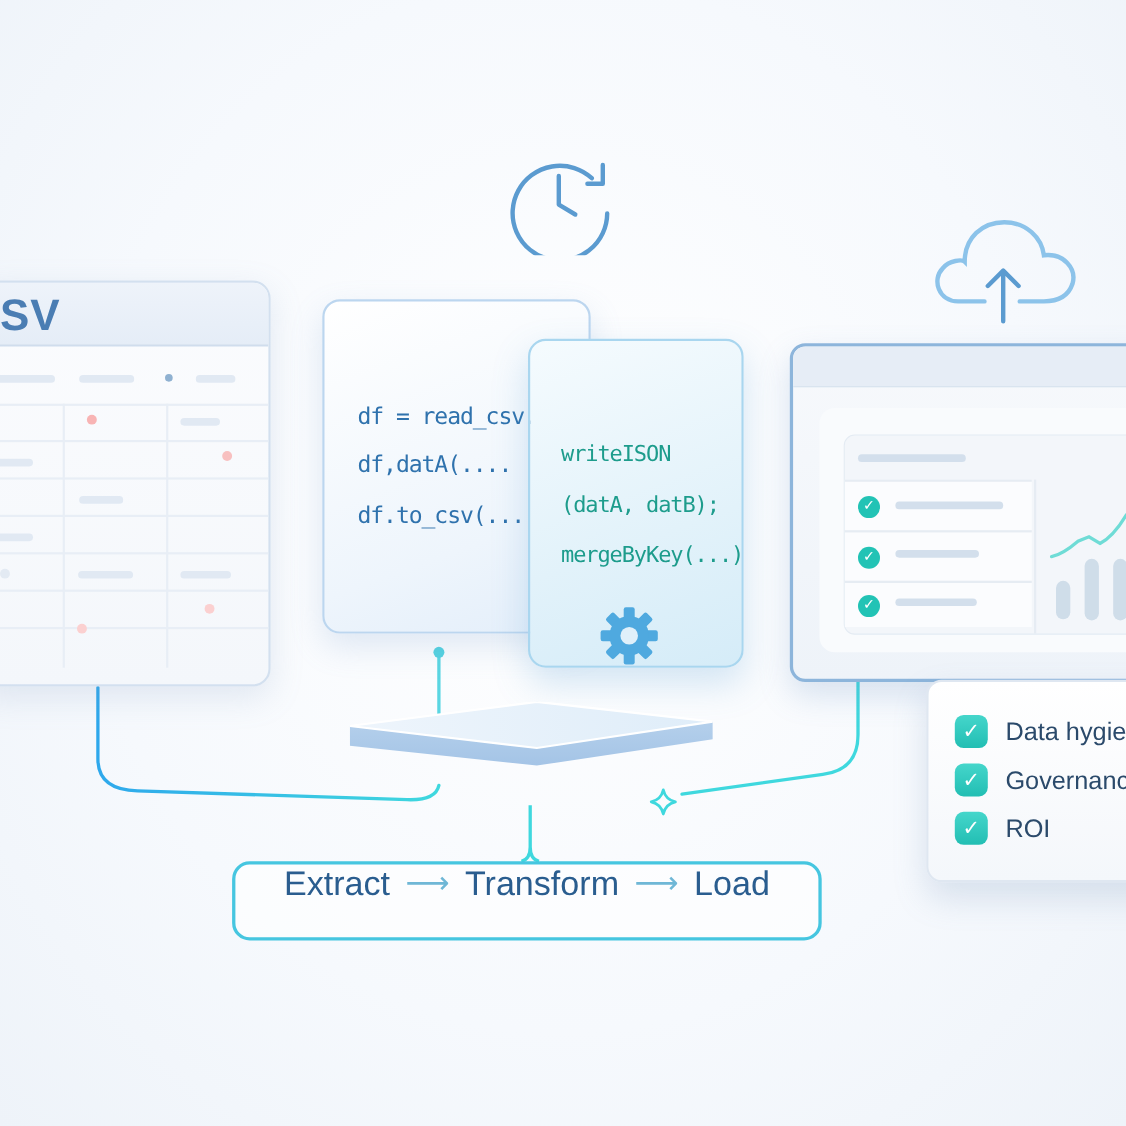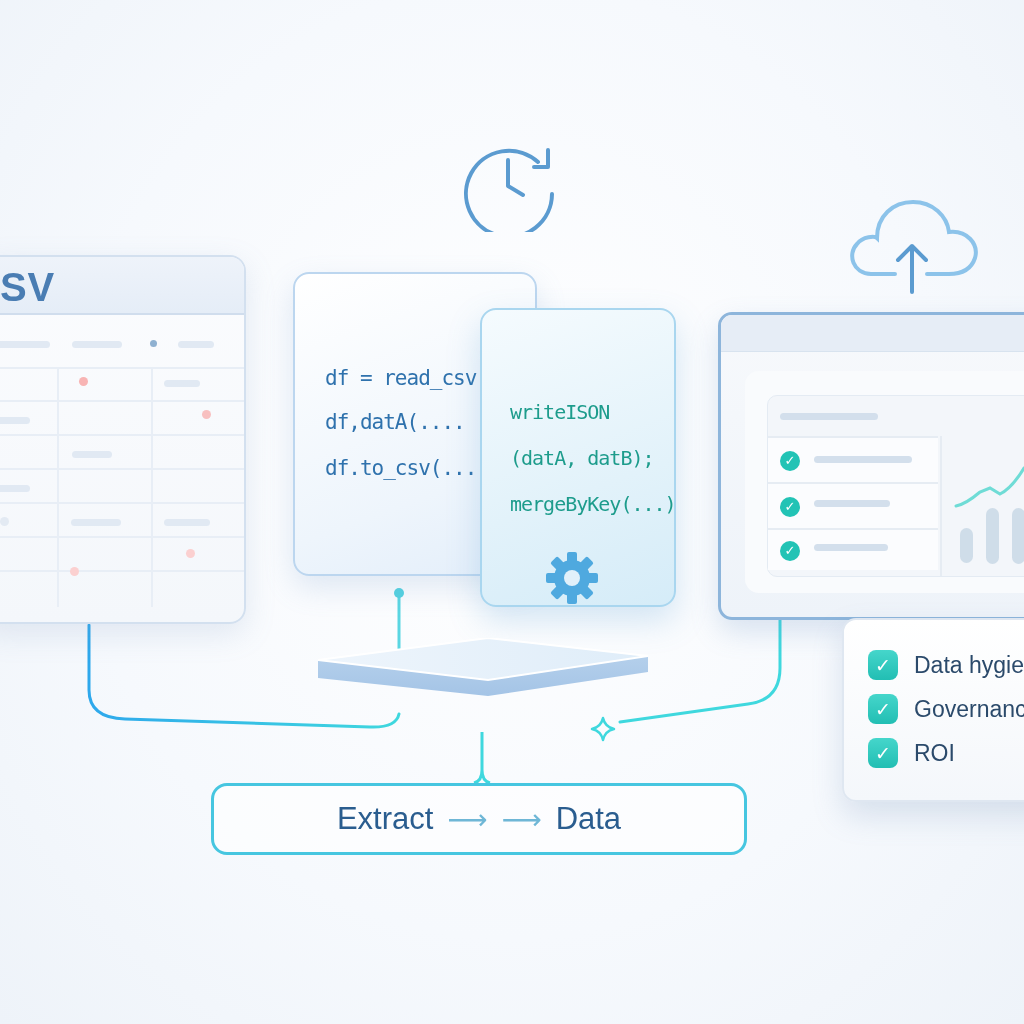--- a/index.html
+++ b/index.html
@@ -48,21 +48,21 @@
   
   .checklist{left:842px;top:618px;width:220px;height:180px;border-radius:14px;
     background:linear-gradient(180deg,#ffffff,#f4f7fb);border:2px solid #dfe7f1;
     box-shadow:0 14px 30px rgba(110,140,180,.22);}
   .ck-item{position:absolute;left:24px;display:flex;align-items:center;}
   .ck-box{width:30px;height:30px;border-radius:8px;background:linear-gradient(180deg,#45d6cb,#22beb3);color:#fff;font-size:19px;line-height:30px;text-align:center;font-weight:bold;margin-right:16px;}
   .ck-label{font-family:"Liberation Sans",sans-serif;font-size:23px;color:#2b4a6b;white-space:nowrap;}
 
   
   .etl{left:211px;top:783px;width:536px;height:72px;border-radius:16px;border:3px solid #46c6e0;background:rgba(255,255,255,.6);
-    display:flex;align-items:center;justify-content:center;gap:14px;box-sizing:border-box;}
+    display:flex;justify-content:center;gap:14px;box-sizing:border-box;}
   .etl-step{font-family:"Liberation Sans",sans-serif;font-size:31px;color:#2a5d8f;}
   .etl-arrow{font-size:28px;color:#6fb7d6;}
 </style>
 </head>
 <body>
 
 <svg class="wire">
   <defs>
     <linearGradient id="wg" x1="0" x2="1" y1="0" y2="0">
       <stop offset="0" stop-color="#2ea8ec"></stop>
@@ -200,15 +200,16 @@
   </div>
   <div class="ck-item" style="top:118px">
     <div class="ck-box">✓</div>
     <span class="ck-label">ROI</span>
   </div>
 </div>
 
 <div class="abs etl">
   <span class="etl-step">Extract</span>
   <span class="etl-arrow">⟶</span>
+  <span class="etl-step">Transform</span>
   <span class="etl-arrow">⟶</span>
-  <span class="etl-step">Data</span>
+  <span class="etl-step">Load</span>
 </div>
 
 </body></html>

